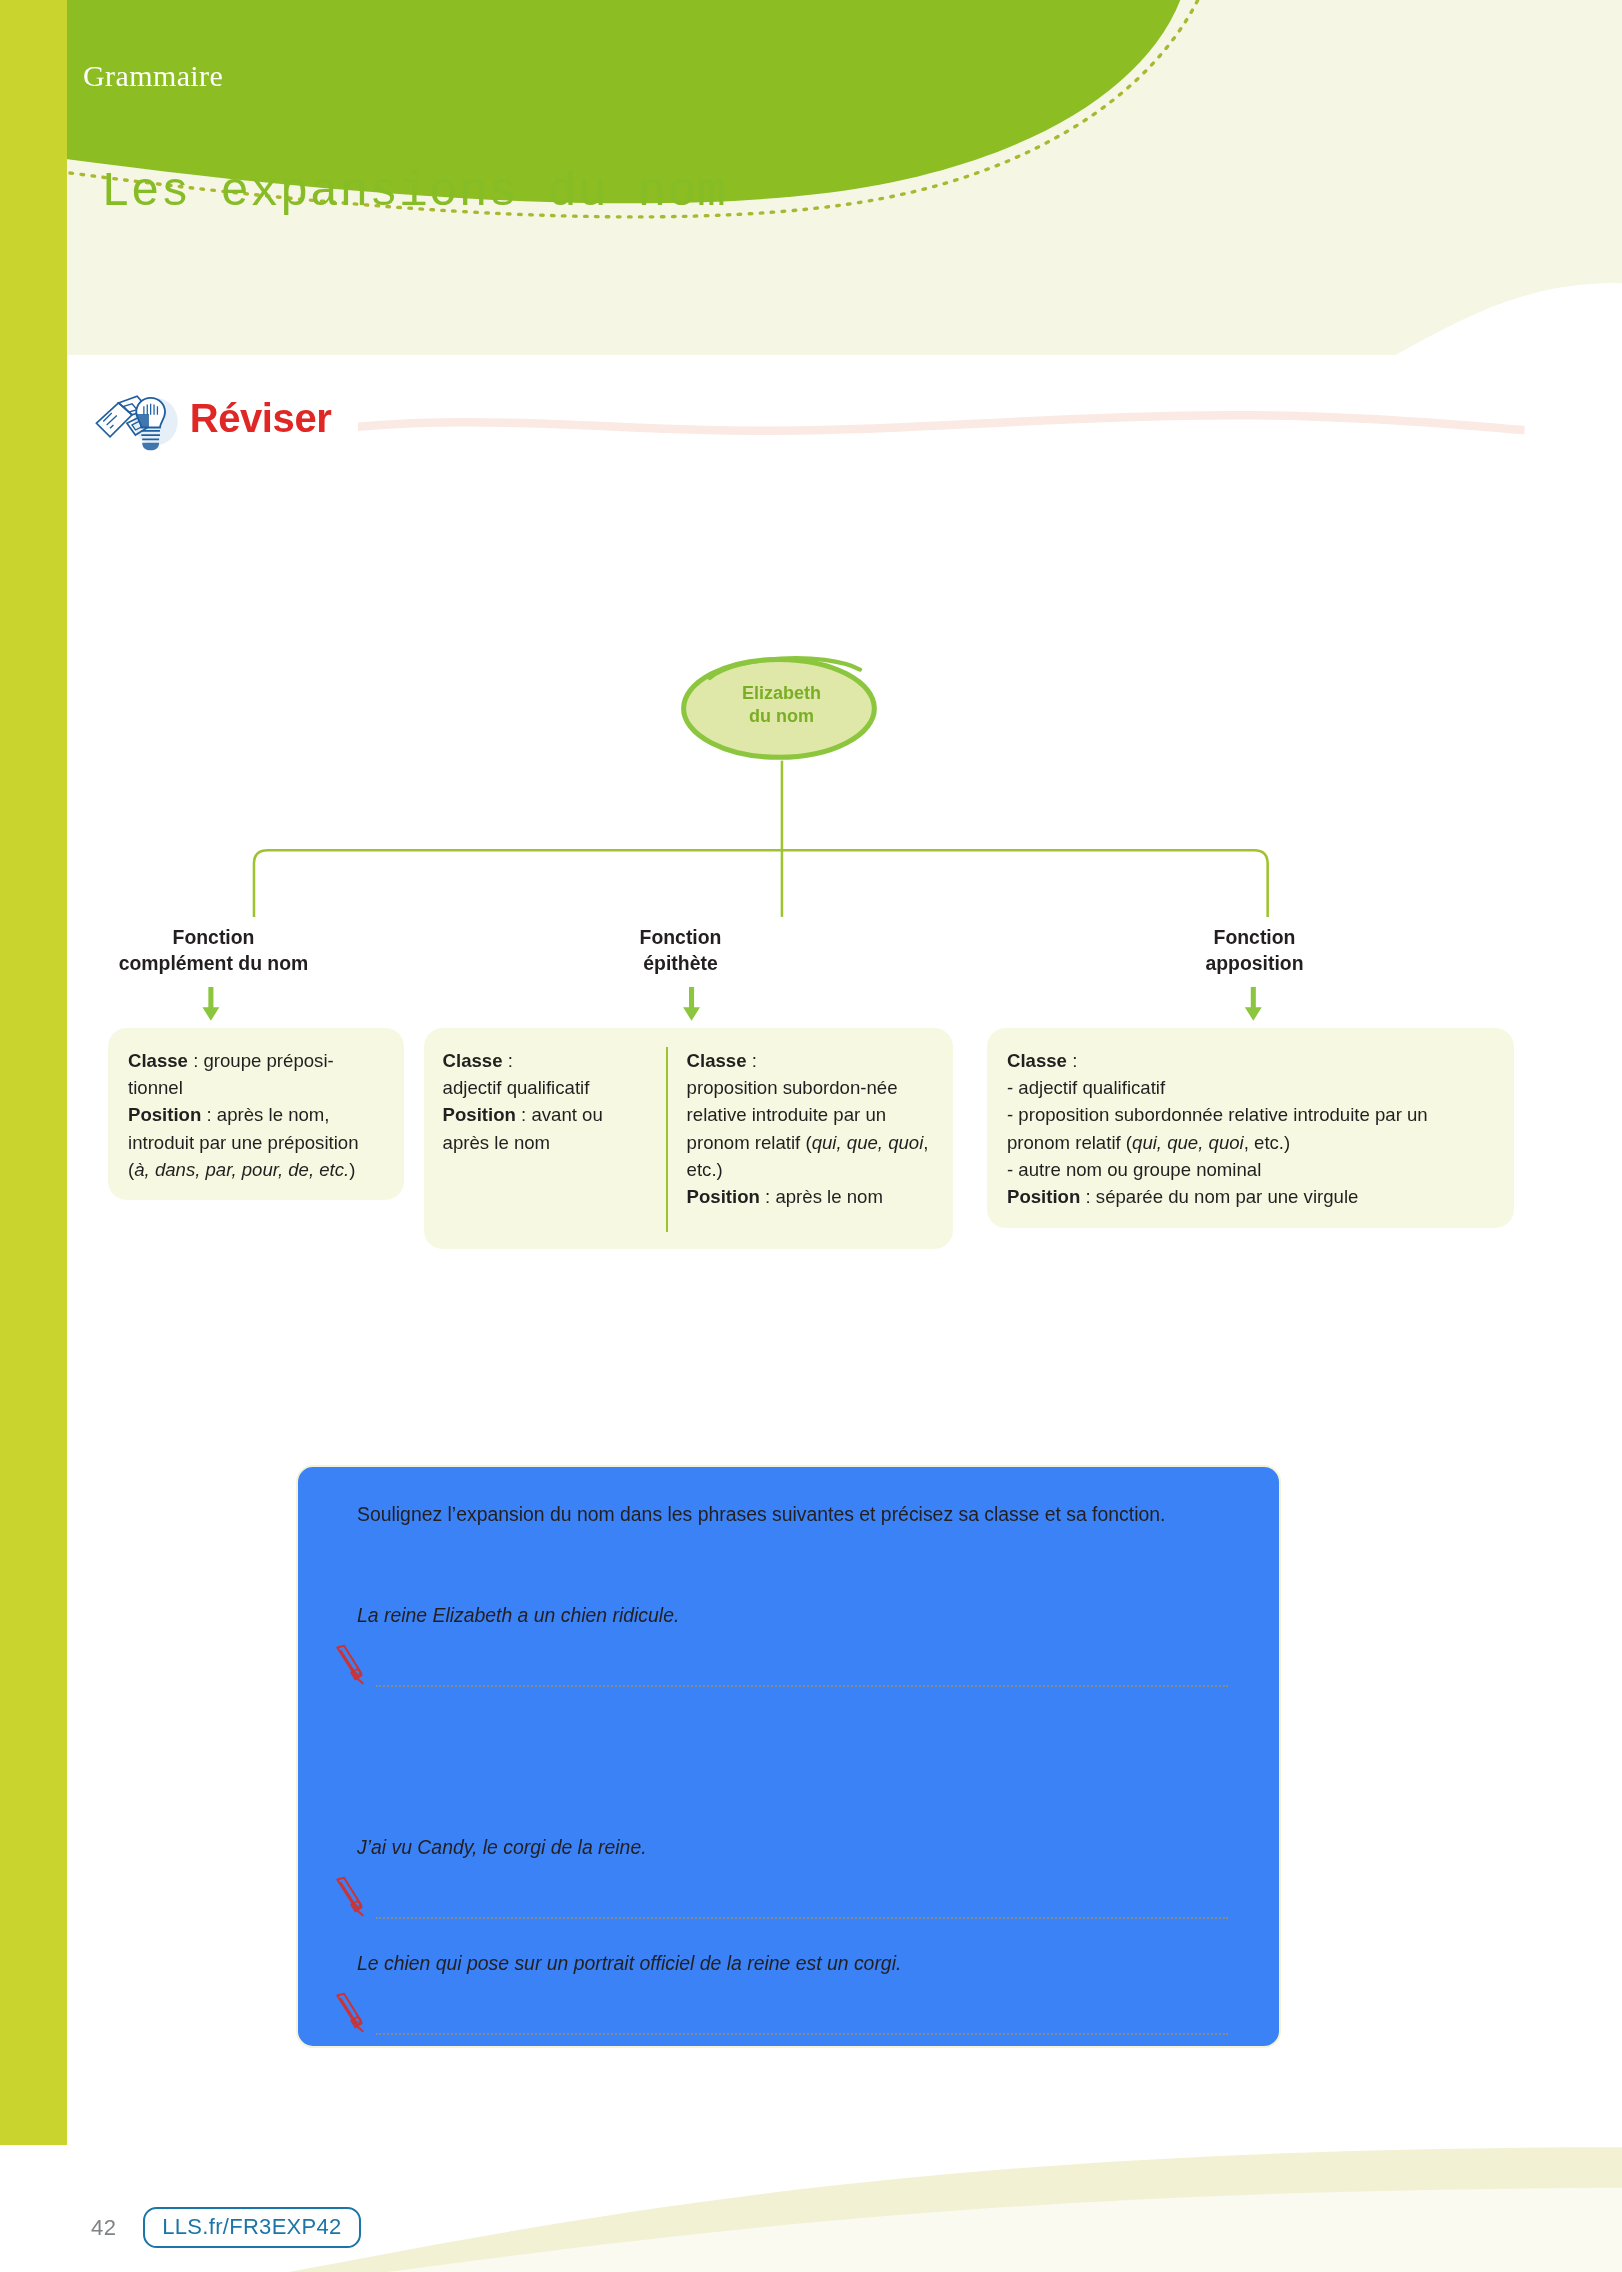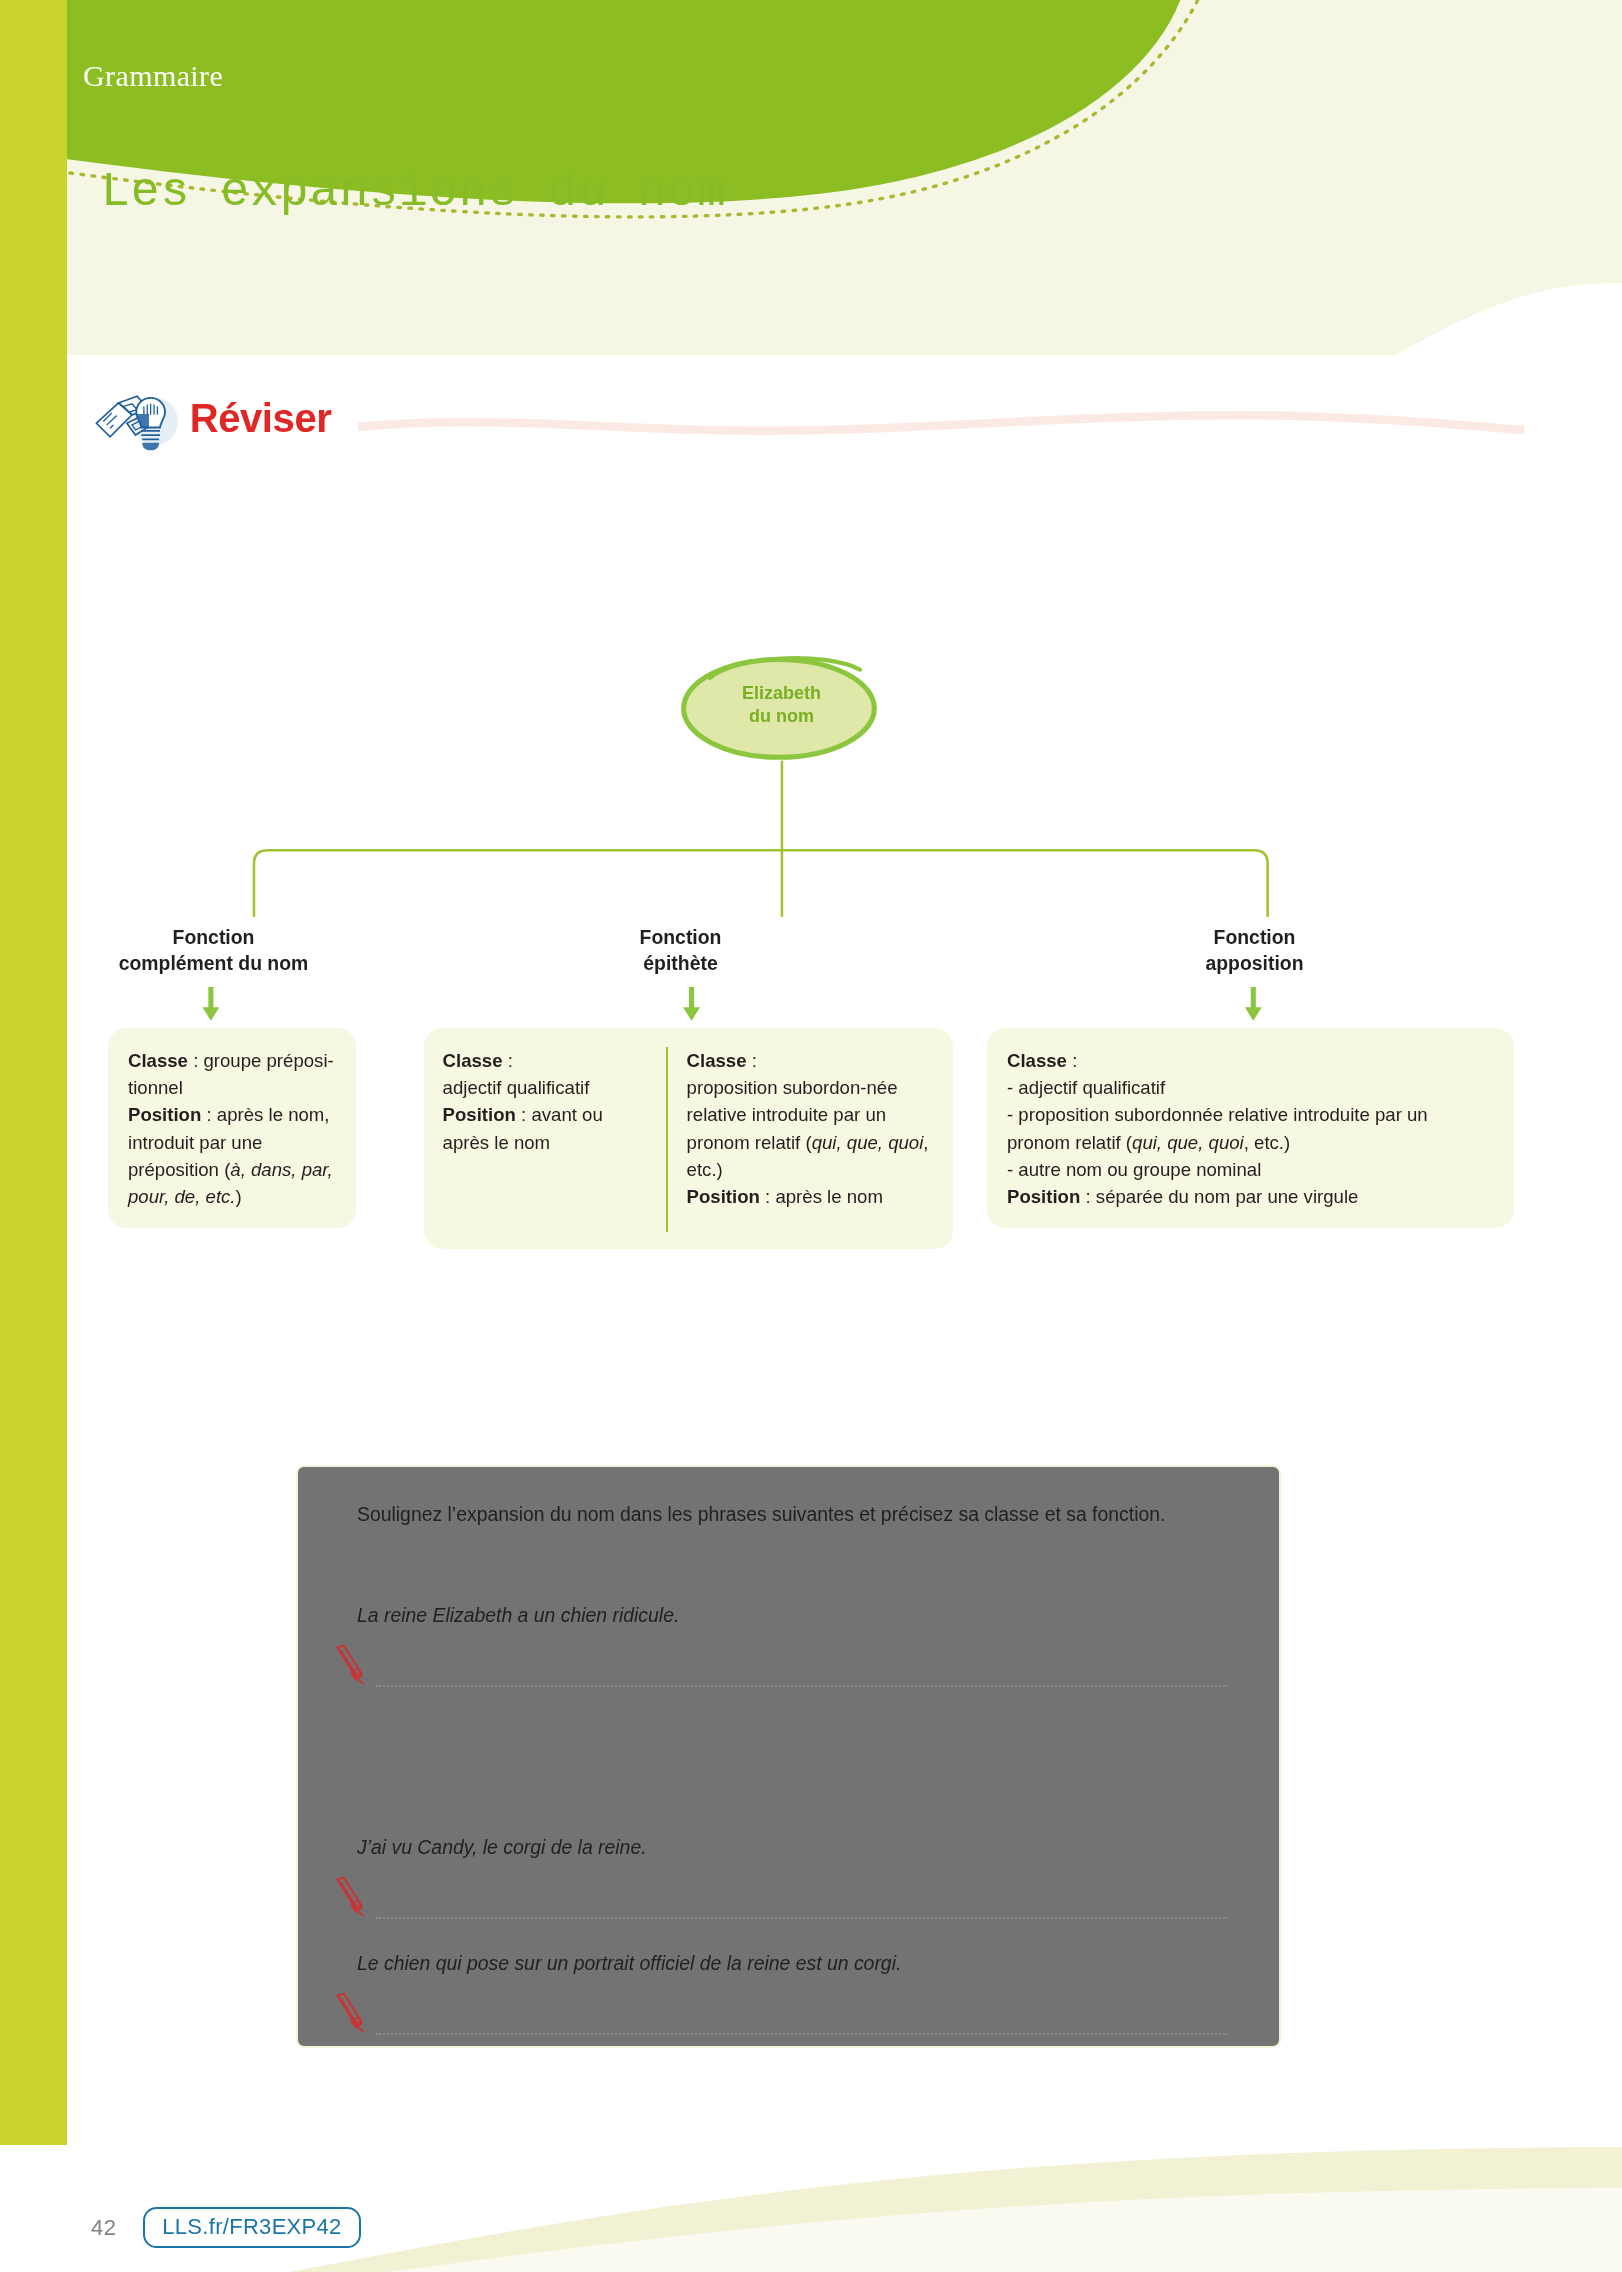--- a/index.html
+++ b/index.html
@@ -131,41 +131,41 @@
   .info-box {
     position: absolute;
     background: #f7f8e2;
     border-radius: 18.6px;
     box-sizing: border-box;
     padding: 18.6px 20px 17px 20px;
     font-size: 18.6px;
     line-height: 1.47;
     color: #231f20;
   }
-  .box-1 { left: 108px; top: 411px; width: 248px; }
+  .box-1 { left: 108px; top: 411px; width: 296px; }
   .box-2 { left: 424px; top: 411px; width: 529px; height: 221px; padding: 18.6px 0 17px 0; display: flex; }
   .box-2 .col { padding: 0 18.6px; box-sizing: border-box; }
   .box-2 .col-a { width: 242px; }
   .box-2 .col-b { width: 287px; border-left: 2.5px solid #9ec32e; }
   .box-3 { left: 987px; top: 411px; width: 527px; }
 
   .info-box b { font-weight: bold; }
   .info-box i { font-style: italic; }
 
   
   .exercise {
     position: absolute;
     left: 296px;
     top: 1465px;
     width: 985px;
     height: 583px;
     border: 2.5px solid #f3f3d9;
-    border-radius: 8px;
+    border-radius: 17px;
     box-sizing: border-box;
-    background: #737373;
+    background: #3b82f6;
     z-index: 2;
   }
   .ex-instruction {
     position: absolute;
     left: 59px;
     top: 33px;
     width: 871px;
     font-size: 19.4px;
     line-height: 1.5;
     color: #231f20;

